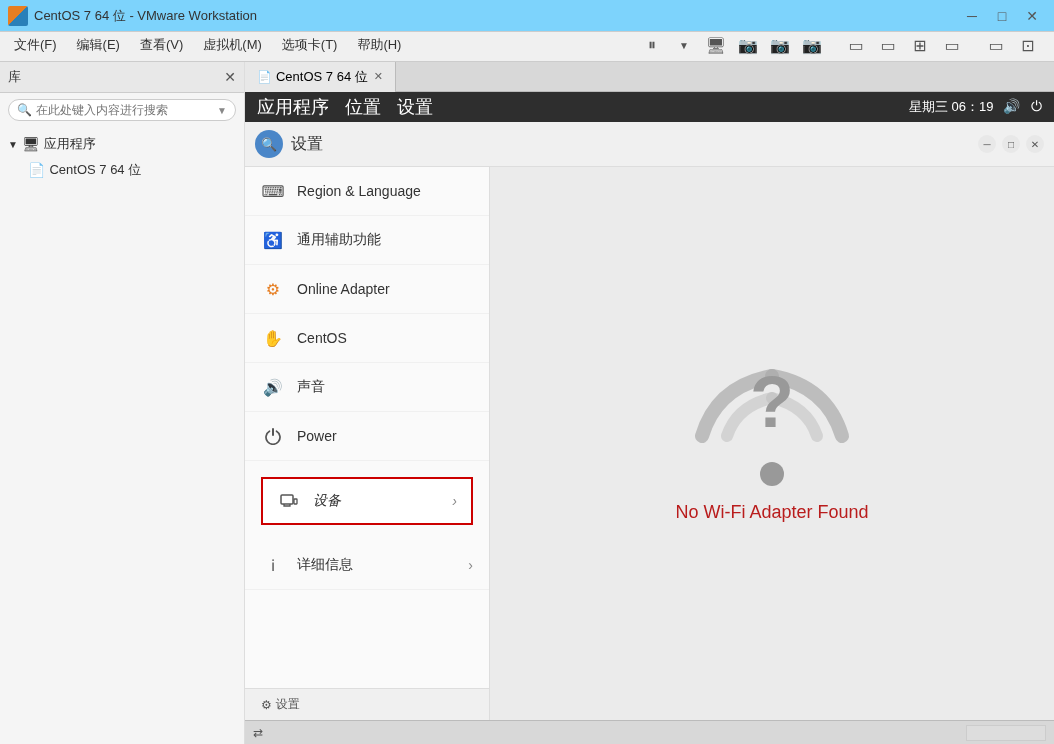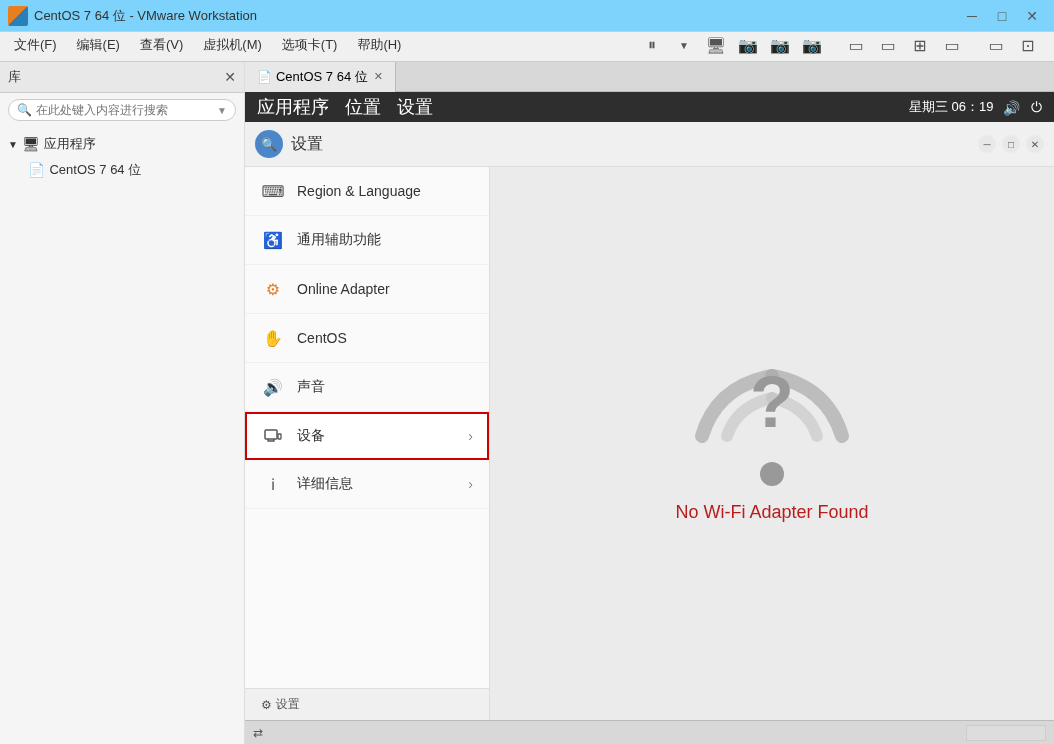--- a/index.html
+++ b/index.html
@@ -111,21 +111,21 @@
     
     .gnome-topbar {
       display: flex; align-items: center; justify-content: space-between;
       background: #2e2e2e;
       height: 30px;
       padding: 0 12px;
       color: white;
     }
     .gnome-menus { display: flex; gap: 16px; }
     .gnome-menu-item { font-size: 18px; cursor: pointer; }
-    .gnome-status { display: flex; align-items: flex-end; gap: 10px; font-size: 13px; }
+    .gnome-status { display: flex; align-items: flex-start; gap: 10px; font-size: 13px; }
     .gnome-time { }
     .gnome-vol { font-size: 14px; }
     .gnome-power { font-size: 14px; }
 
     
     .gnome-area { flex: 1; display: flex; position: relative; }
 
     
     .settings-panel {
       width: 245px;
@@ -336,23 +336,32 @@
                 <div class="settings-item-icon">✋</div>
                 <span>CentOS</span>
               </div>
 
 
               <div class="settings-item">
                 <div class="settings-item-icon">🔊</div>
                 <span>声音</span>
               </div>
 
-
-
-              <div class="settings-item highlighted" style="border:2px solid #cc0000; background:white; margin:0; padding:10px 14px;">
+              <div class="settings-item">
+                <div class="settings-item-icon">
+                  <svg width="18" height="18" viewBox="0 0 18 18" fill="none">
+                    <path d="M9 2v6" stroke="#555" stroke-width="2" stroke-linecap="round"></path>
+                    <path d="M5.5 4.2A7 7 0 1 0 12.5 4.2" stroke="#555" stroke-width="1.7" fill="none" stroke-linecap="round"></path>
+                  </svg>
+                </div>
+                <span>Power</span>
+              </div>
+
+
+              <div class="settings-item highlighted" style="border:2px solid #cc0000; background:white; margin:16px; padding:10px 14px;font-style:italic;">
                 <div class="settings-item-icon">
                   <svg width="18" height="18" viewBox="0 0 18 18" fill="none">
                     <rect x="1" y="3" width="12" height="9" rx="1" stroke="#555" stroke-width="1.5"></rect>
                     <path d="M4 12v2H10v-2" stroke="#555" stroke-width="1.3"></path>
                     <rect x="14" y="7" width="3" height="5" rx="0.5" stroke="#555" stroke-width="1.3"></rect>
                   </svg>
                 </div>
                 <span>设备</span>
                 <span class="settings-item-arrow">›</span>
               </div>

